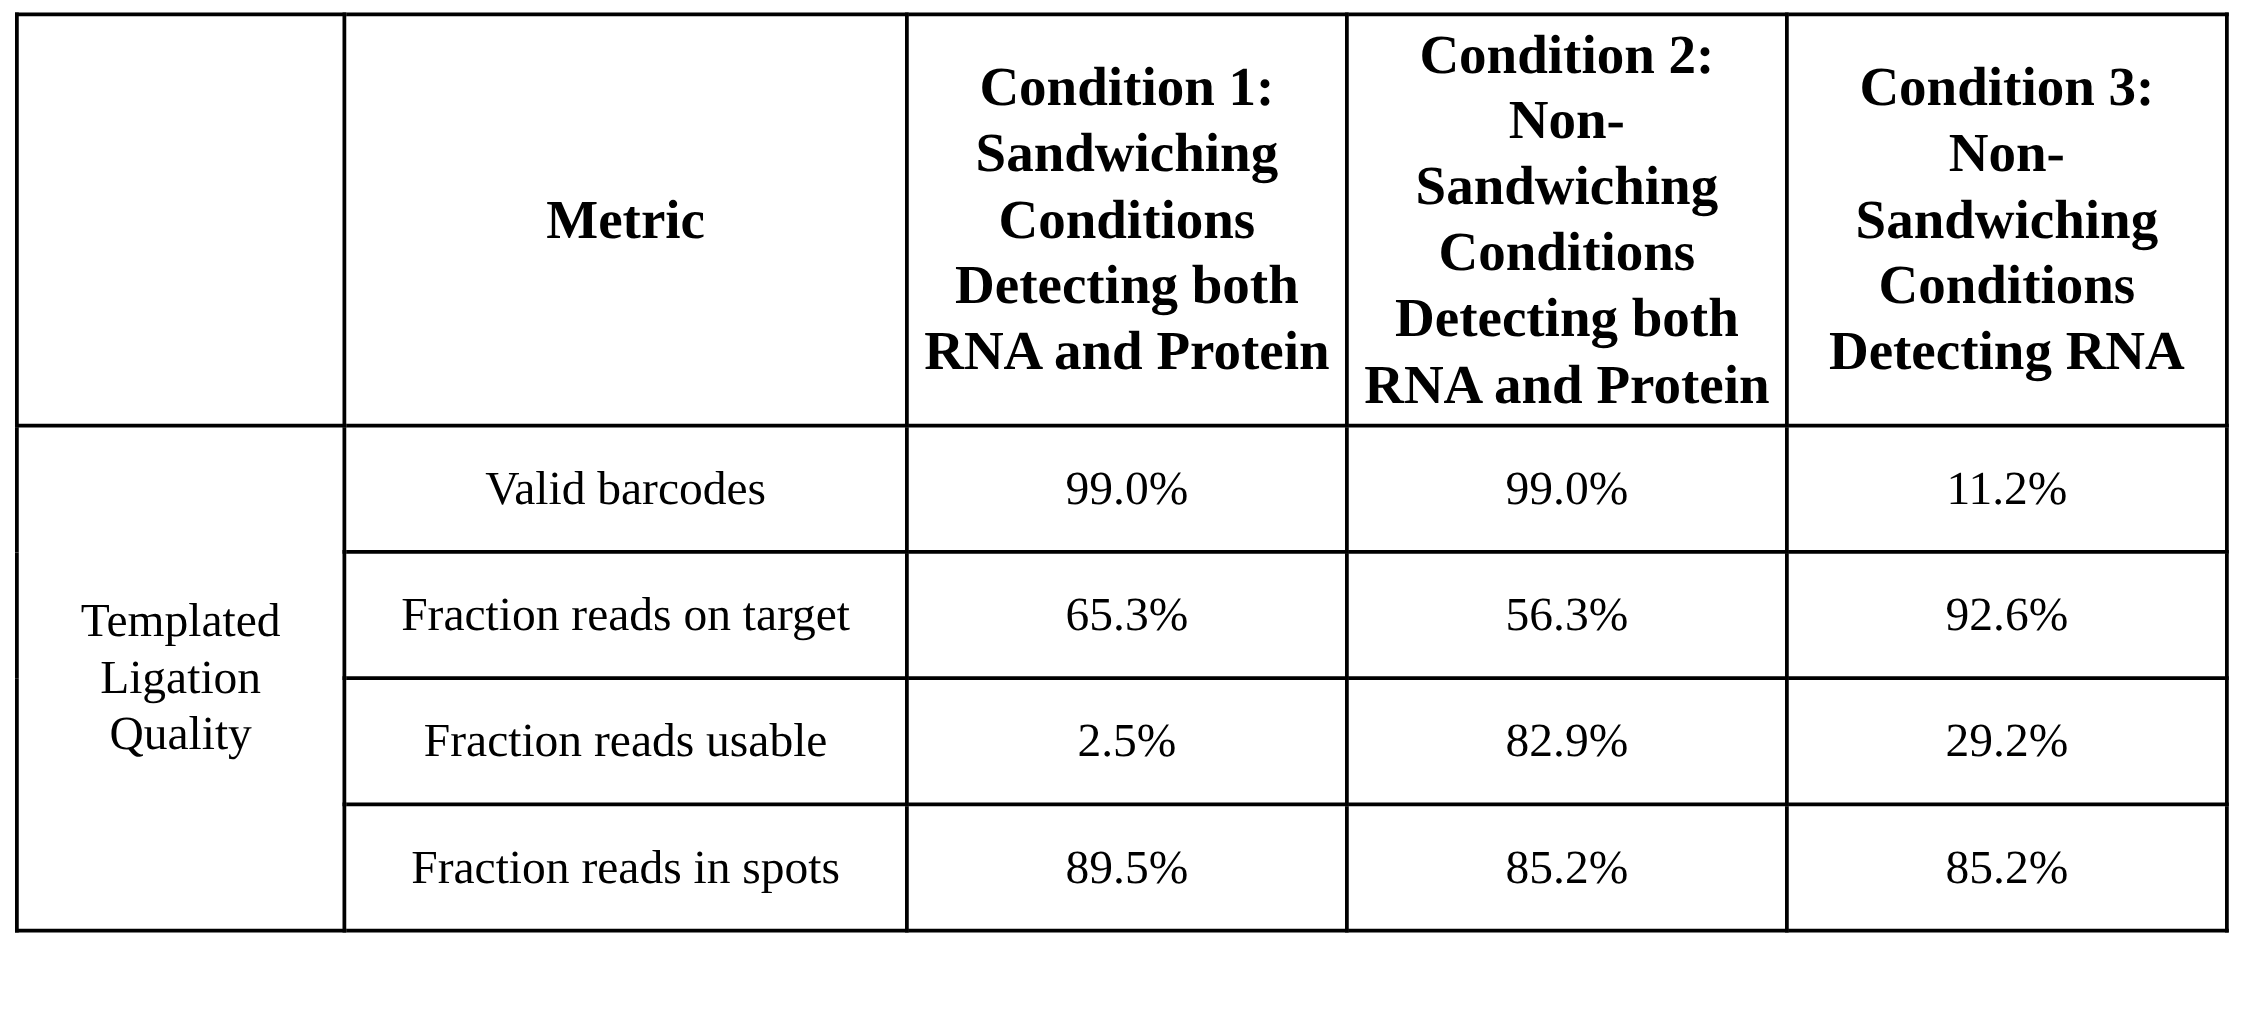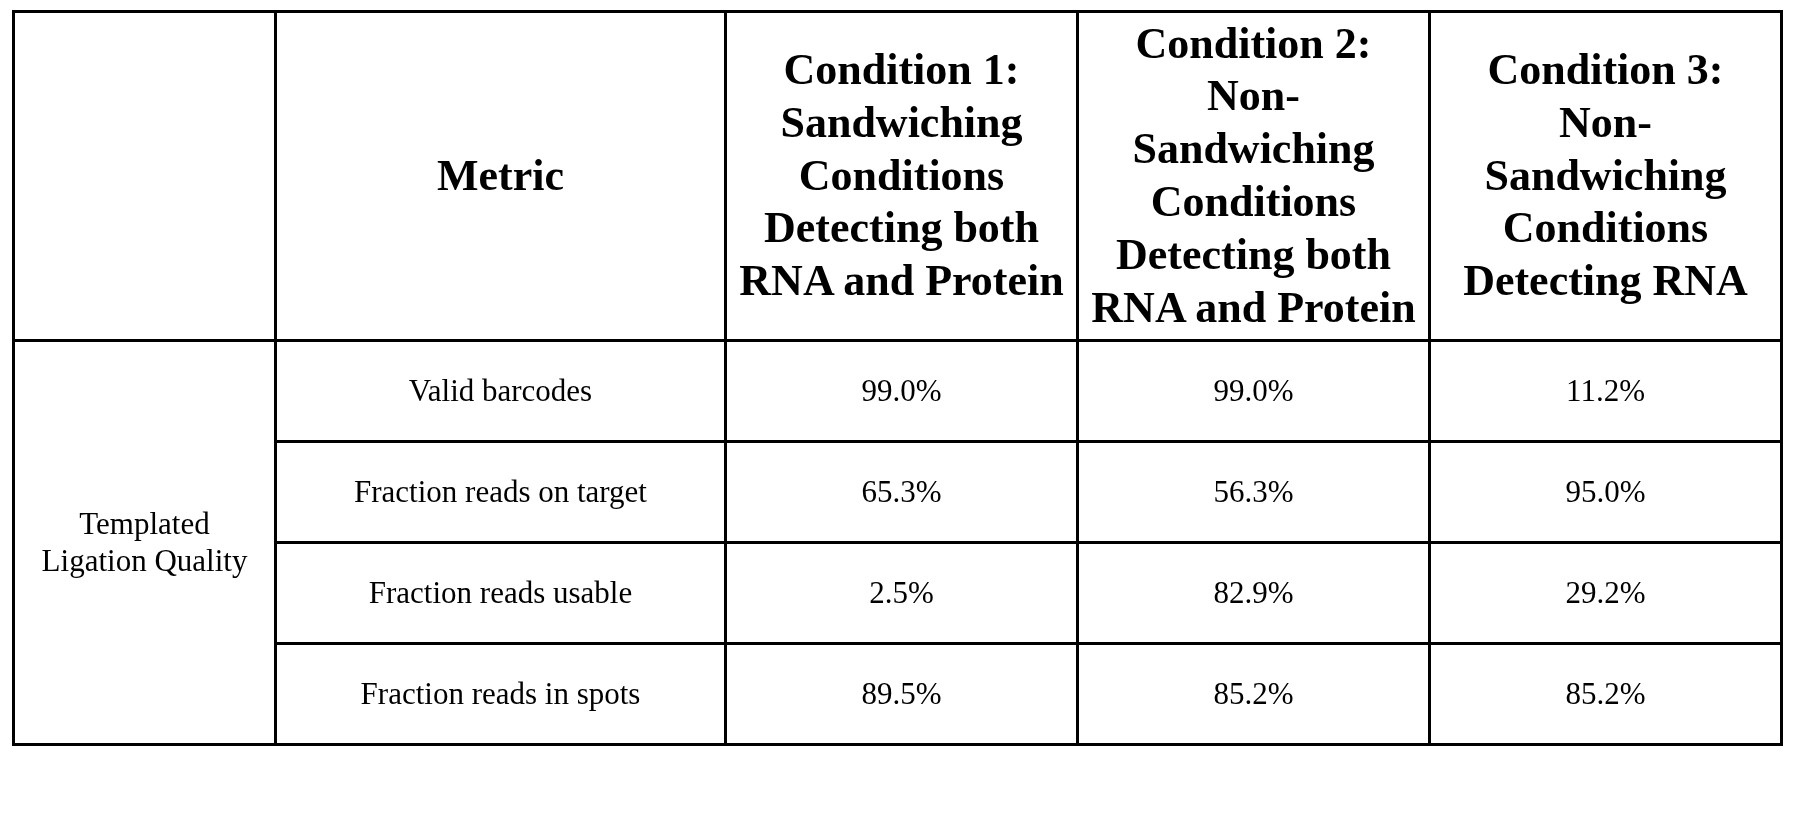--- a/index.html
+++ b/index.html
@@ -26,21 +26,21 @@
     width: 1770px;
     border-collapse: collapse;
     table-layout: fixed;
     background: #ffffff;
   }
   table.metrics td, table.metrics th {
     border: 3px solid #000000;
     padding: 4px 8px;
     vertical-align: middle;
     text-align: center;
-    font-size: 31px;
+    font-size: 38px;
     line-height: 1.18;
     font-weight: normal;
     font-family: "Liberation Serif", serif;
   }
   table.metrics thead th {
     font-weight: bold;
     font-size: 44px;
     line-height: 1.2;
   }
   .col-group { width: 262px; }
@@ -96,21 +96,21 @@
         <td class="group-cell" rowspan="4">Templated Ligation Quality</td>
         <td class="metric-name">Valid barcodes</td>
         <td class="value-cell">99.0%</td>
         <td class="value-cell">99.0%</td>
         <td class="value-cell">11.2%</td>
       </tr>
       <tr class="row-body">
         <td class="metric-name">Fraction reads on target</td>
         <td class="value-cell">65.3%</td>
         <td class="value-cell">56.3%</td>
-        <td class="value-cell">95.0%</td>
+        <td class="value-cell">92.6%</td>
       </tr>
       <tr class="row-body">
         <td class="metric-name">Fraction reads usable</td>
         <td class="value-cell">2.5%</td>
         <td class="value-cell">82.9%</td>
         <td class="value-cell">29.2%</td>
       </tr>
       <tr class="row-body">
         <td class="metric-name">Fraction reads in spots</td>
         <td class="value-cell">89.5%</td>

